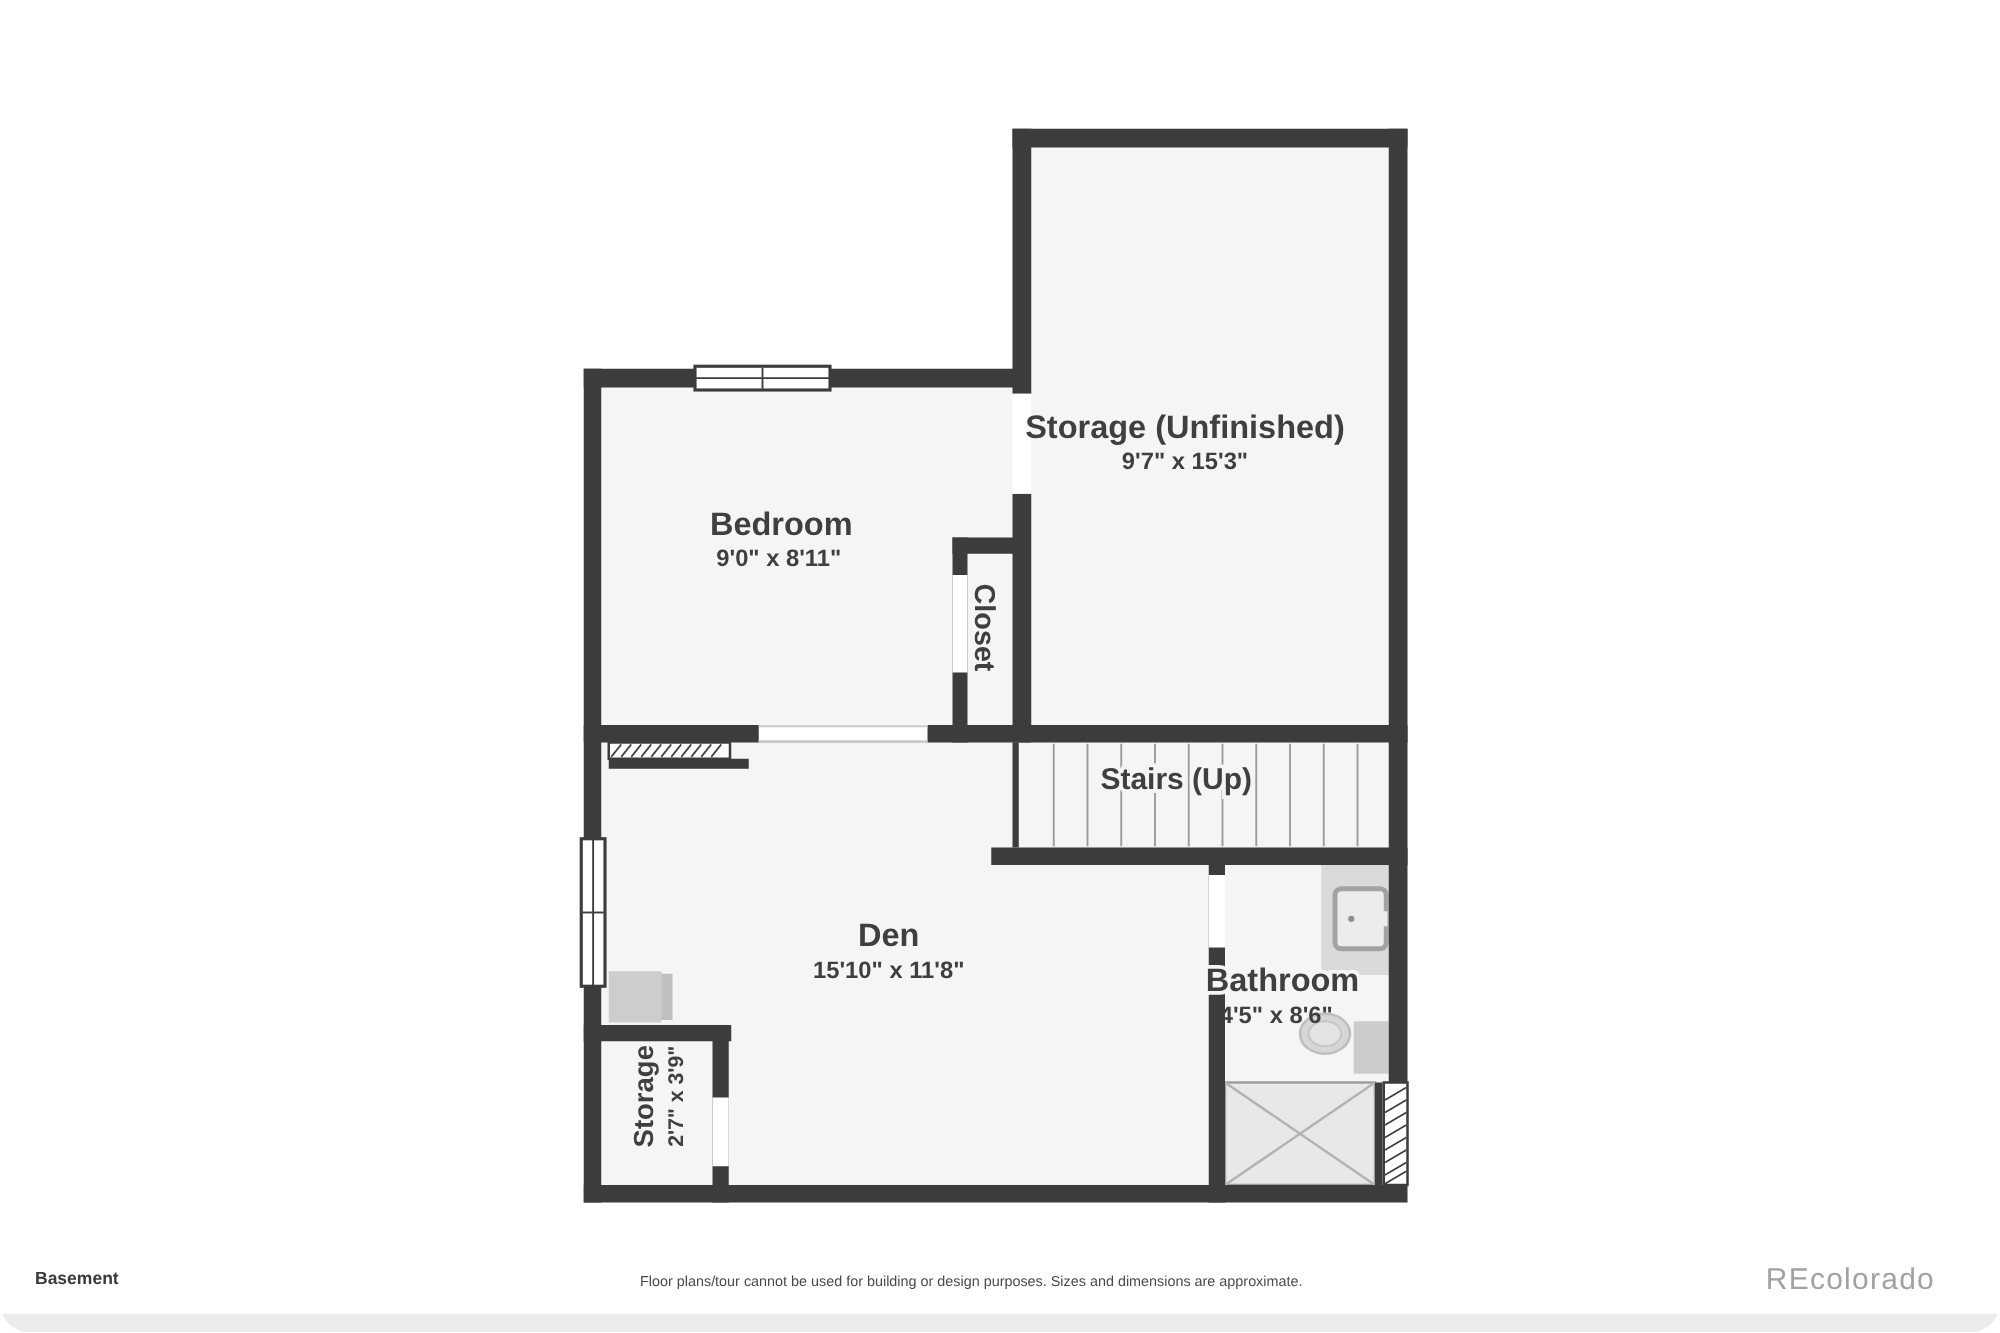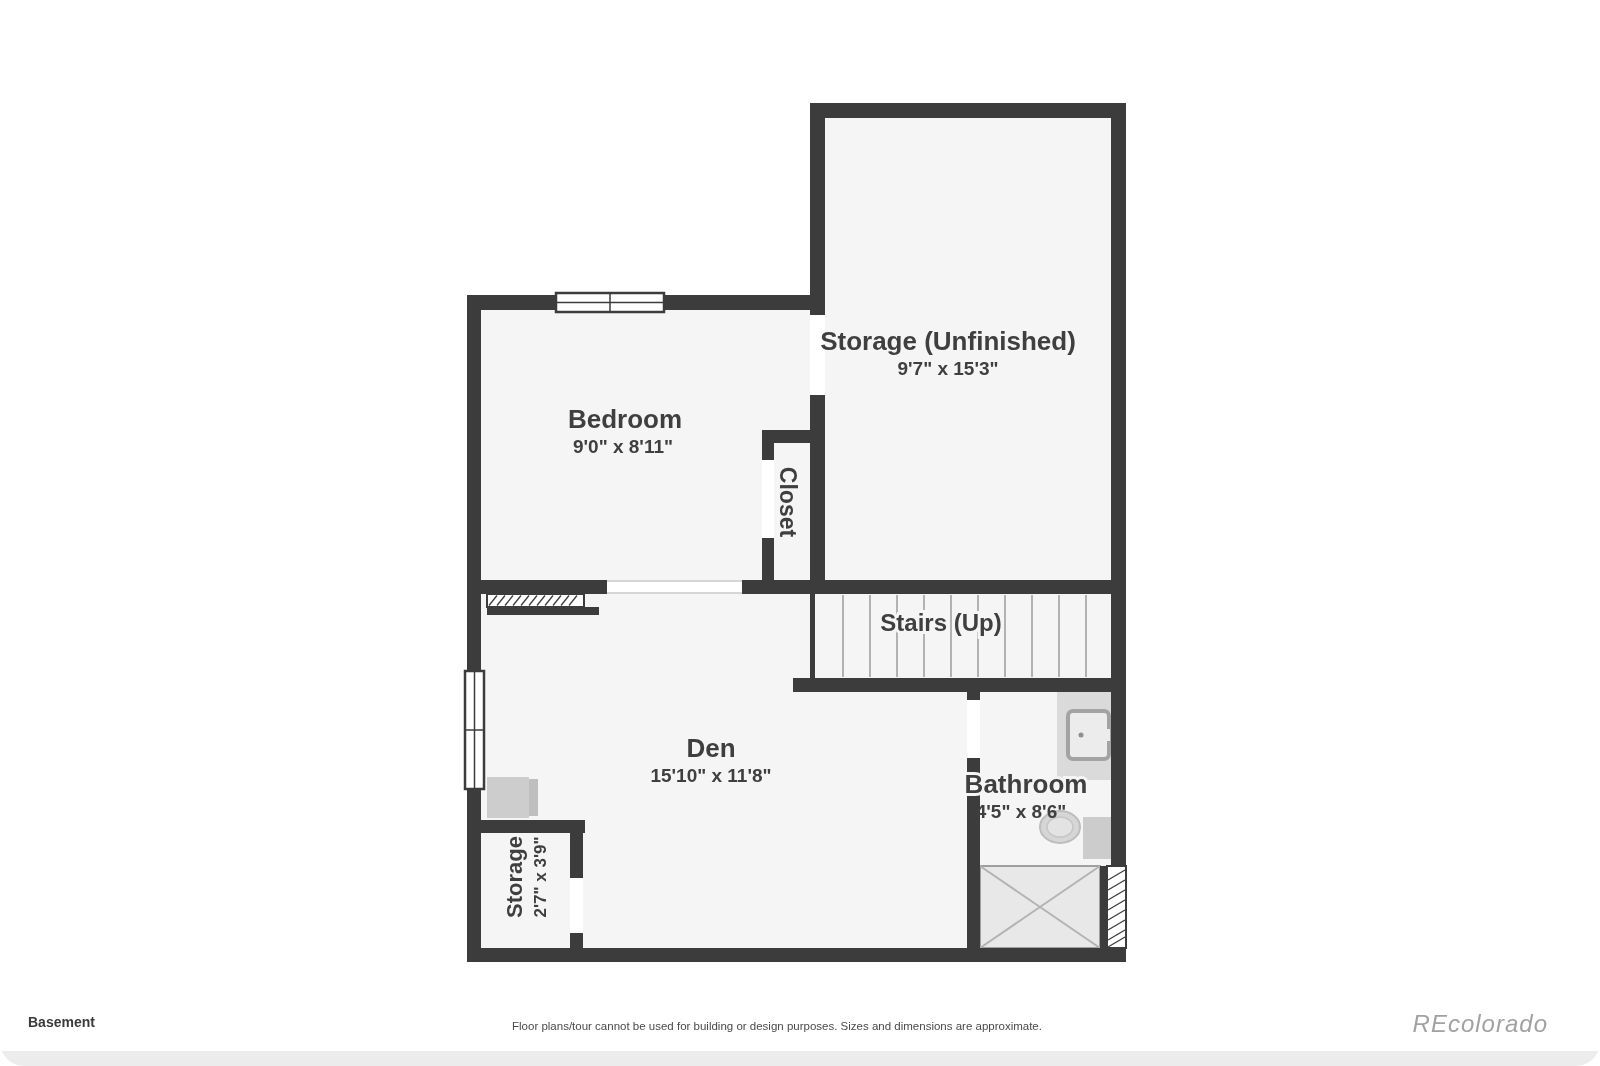--- a/index.html
+++ b/index.html
@@ -23,21 +23,21 @@
   .footer-floor{
     position:absolute;left:28px;top:1014px;
     font-size:14px;font-weight:bold;color:#3a3a3a;text-align:right;
   }
   .footer-disclaimer{
     position:absolute;left:0;right:46px;top:1020px;text-align:center;
     font-size:11.5px;font-weight:normal;color:#4a4a4a;
   }
   .footer-watermark{
     position:absolute;right:52px;top:1010px;
-    font-size:24px;font-weight:normal;color:#a2a2a2;letter-spacing:1px;font-style:italic;
+    font-size:24px;font-weight:normal;color:#a2a2a2;letter-spacing:1px;
   }
   .bottom-strip{
     position:absolute;left:0;right:0;bottom:0;height:15px;background:#ececec;
   }
 </style>
 </head>
 <body>
 
 <div class="stage">
 

